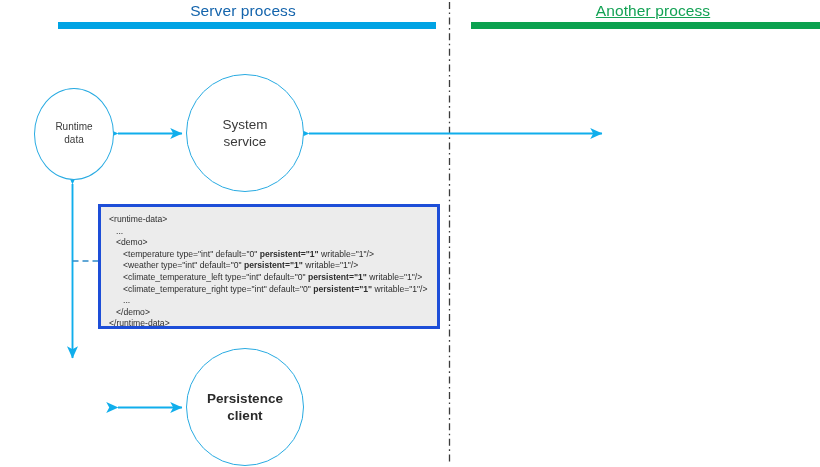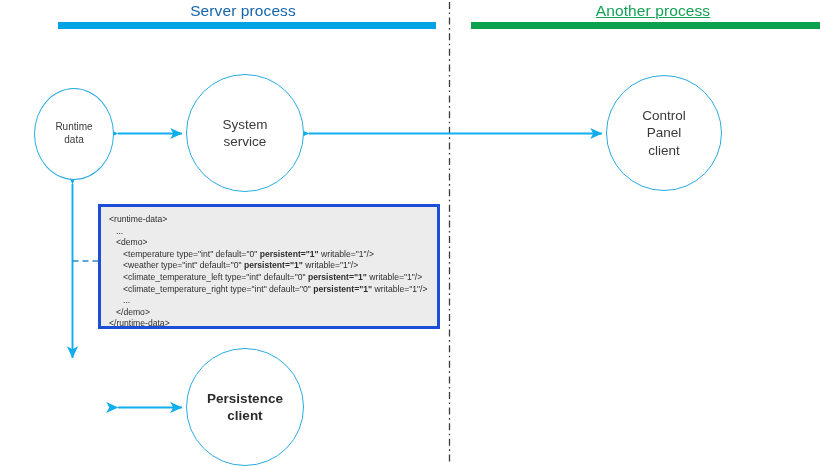--- a/index.html
+++ b/index.html
@@ -135,25 +135,20 @@
   <div class="node" id="node-runtime-data">
     <span class="node-label">Runtime
 data</span>
   </div>
 
   <div class="node" id="node-system-service">
     <span class="node-label big">System
 service</span>
   </div>
 
-  <div class="node" id="node-control-panel">
-    <span class="node-label big">Control
-Panel
-client</span>
-  </div>
 
 
   <div class="node" id="node-persistence">
     <span class="node-label big bold">Persistence
 client</span>
   </div>
 
   <div id="xml-box">
     <div id="xml-code"><div style="padding-left: 0px;"><span>&lt;runtime-data&gt;</span></div><div style="padding-left: 7px;"><span>...</span></div><div style="padding-left: 7px;"><span>&lt;demo&gt;</span></div><div style="padding-left: 14px;"><span>&lt;temperature type="int" default="0" </span><b>persistent="1"</b><span> writable="1"/&gt;</span></div><div style="padding-left: 14px;"><span>&lt;weather type="int" default="0" </span><b>persistent="1"</b><span> writable="1"/&gt;</span></div><div style="padding-left: 14px;"><span>&lt;climate_temperature_left type="int" default="0" </span><b>persistent="1"</b><span> writable="1"/&gt;</span></div><div style="padding-left: 14px;"><span>&lt;climate_temperature_right type="int" default="0" </span><b>persistent="1"</b><span> writable="1"/&gt;</span></div><div style="padding-left: 14px;"><span>...</span></div><div style="padding-left: 7px;"><span>&lt;/demo&gt;</span></div><div style="padding-left: 0px;"><span>&lt;/runtime-data&gt;</span></div></div>
   </div>

